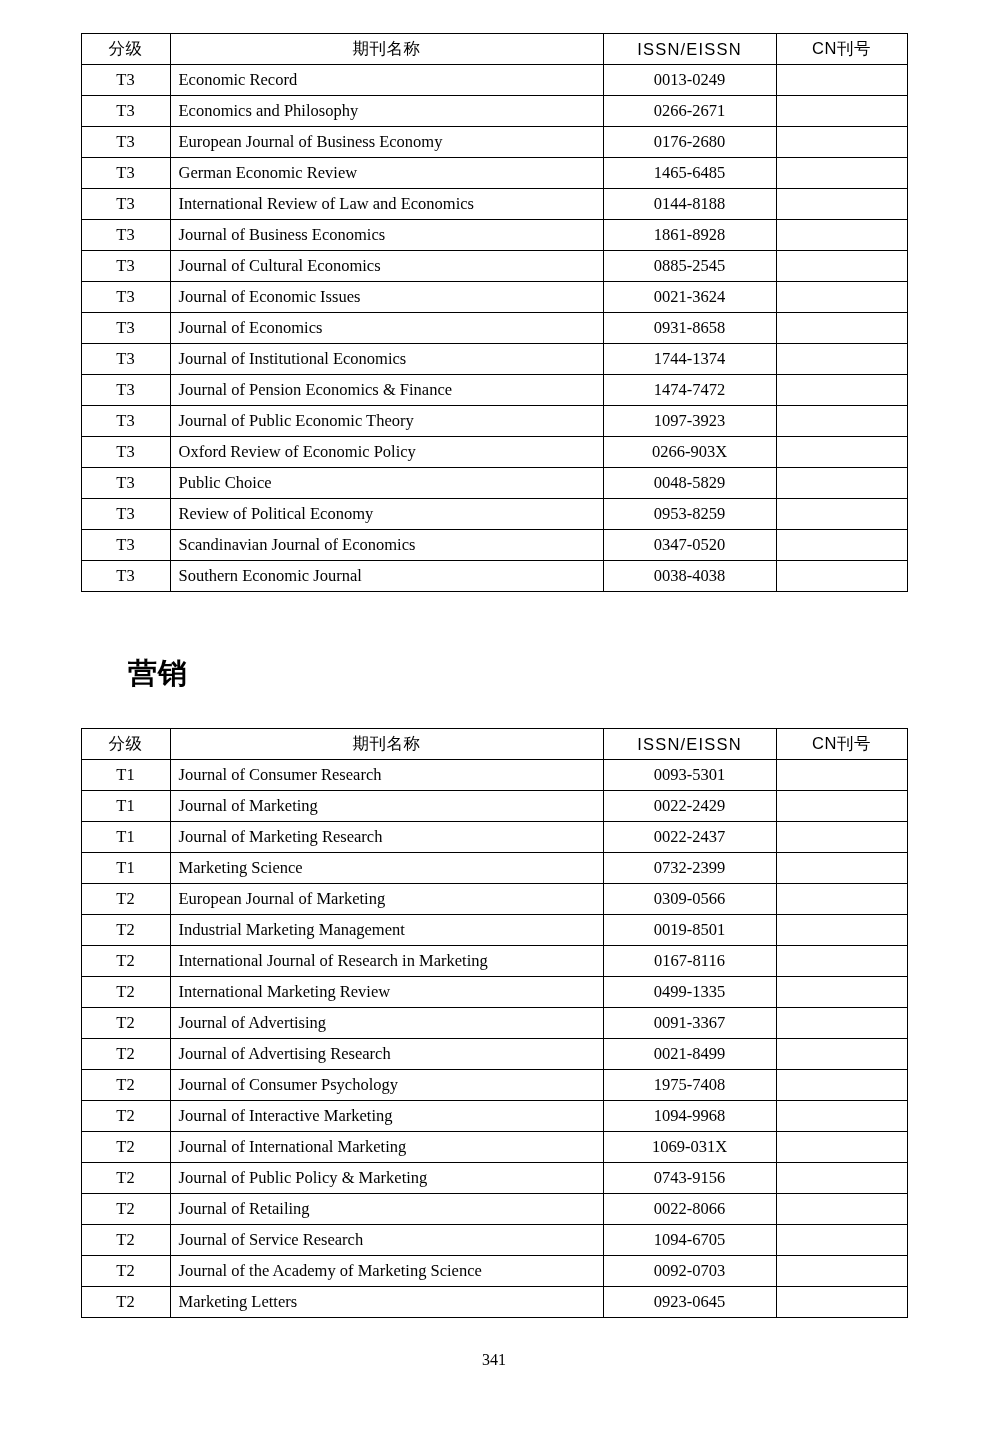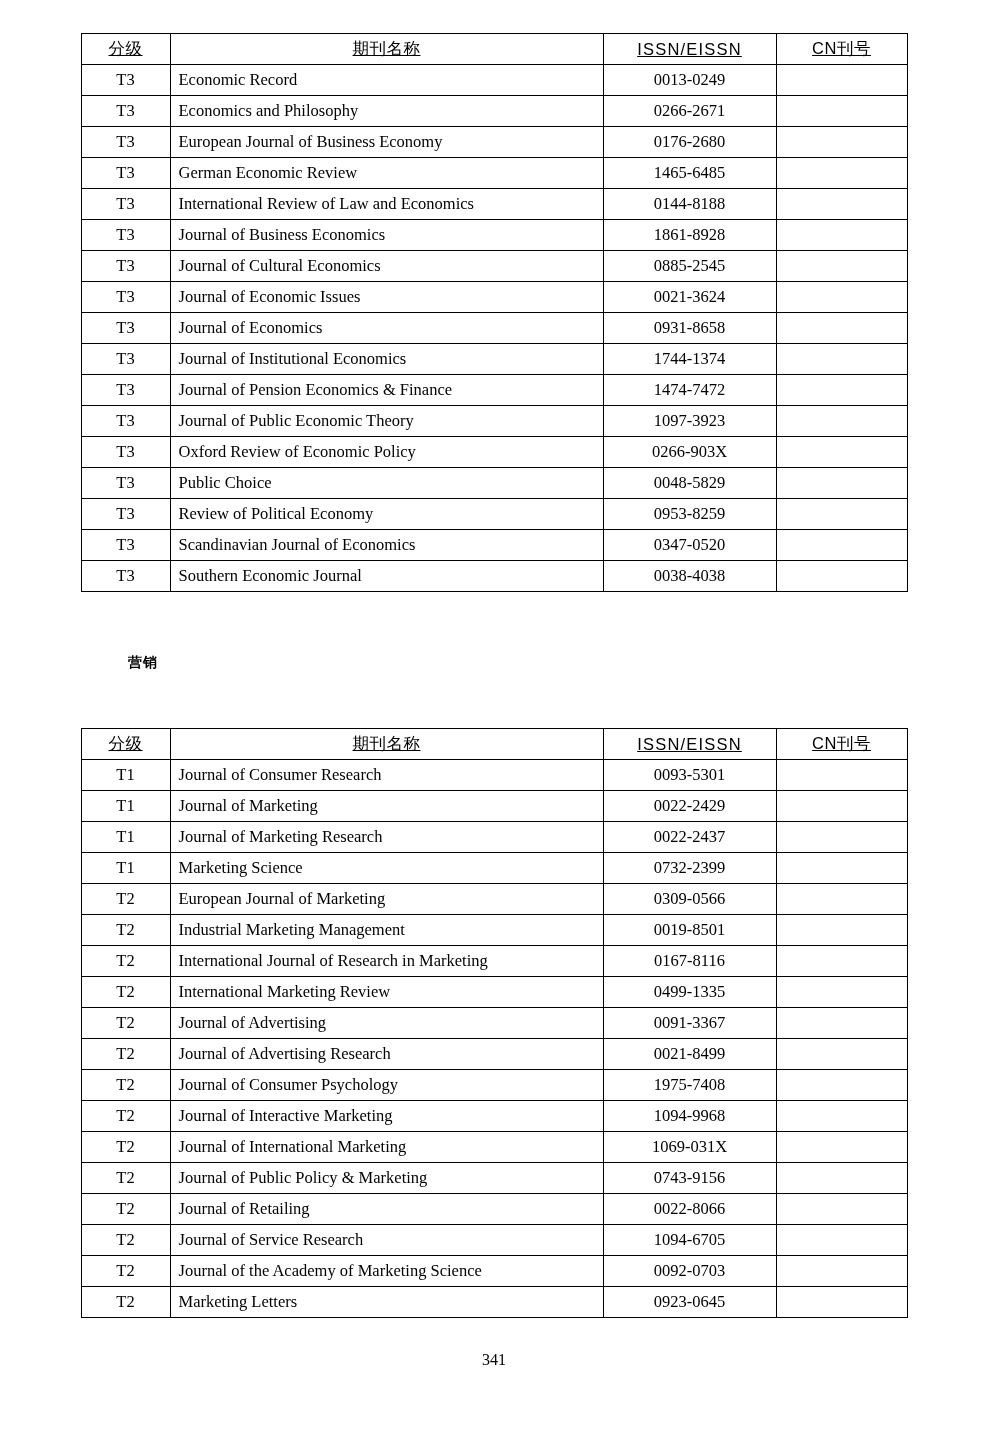--- a/index.html
+++ b/index.html
@@ -37,40 +37,39 @@
   .col-rank   { width: 88px; text-align: center; }
   .col-name   { width: 424px; text-align: left; padding-left: 8px !important; }
   .col-issn   { width: 172px; text-align: center; }
   .col-cn     { width: 130px; text-align: center; }
 
   thead td {
     font-family: "Liberation Sans", sans-serif;
     font-weight: bold;
     font-size: 17px;
     text-align: center;
-    text-decoration: underline;
   }
   thead td.col-name { text-align: center; padding-left: 0 !important; }
 
   .head-cn {
     font-family: "Liberation Sans", sans-serif;
     font-weight: bold;
     letter-spacing: 0.5px;
   }
   .head-issn {
     font-family: "Liberation Sans", sans-serif;
     font-weight: bold;
     letter-spacing: 1.2px;
     font-size: 16px;
   }
 
   .section-title {
     font-family: "Liberation Sans", sans-serif;
     font-weight: bold;
-    font-size: 14px;
+    font-size: 29px;
     margin: 0 0 0 128px;
     letter-spacing: 1px;
   }
 
   .table1-wrap { padding-top: 33px; }
   .gap-block { height: 62px; }
   .title-block { height: 34px; }
   .gap-block2 { height: 40px; }
 
   .page-number {

